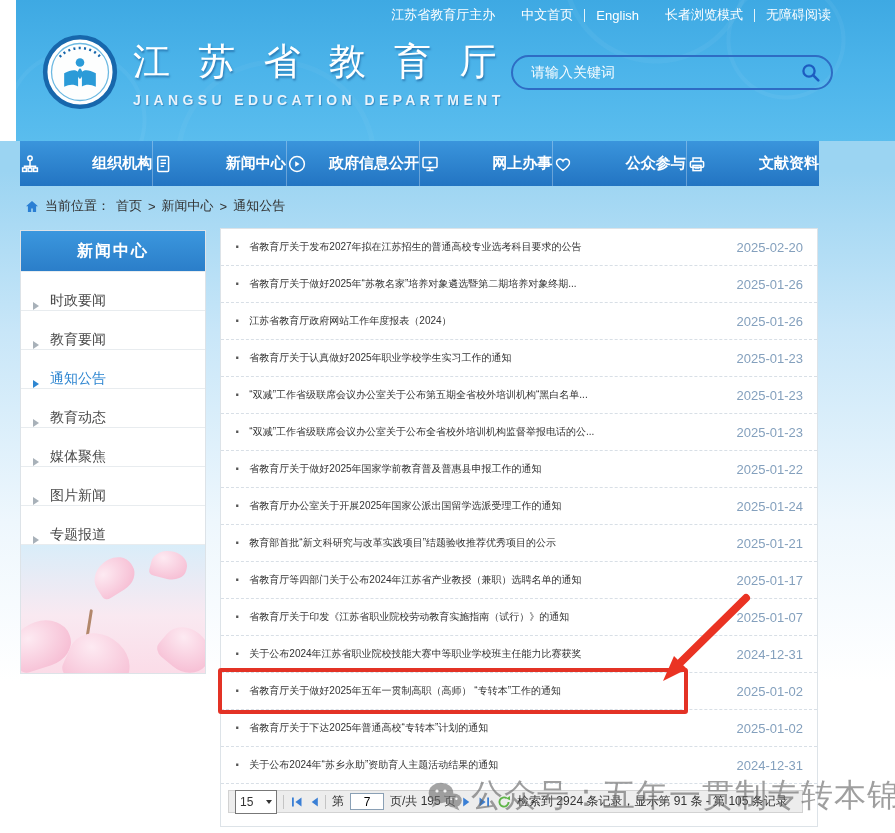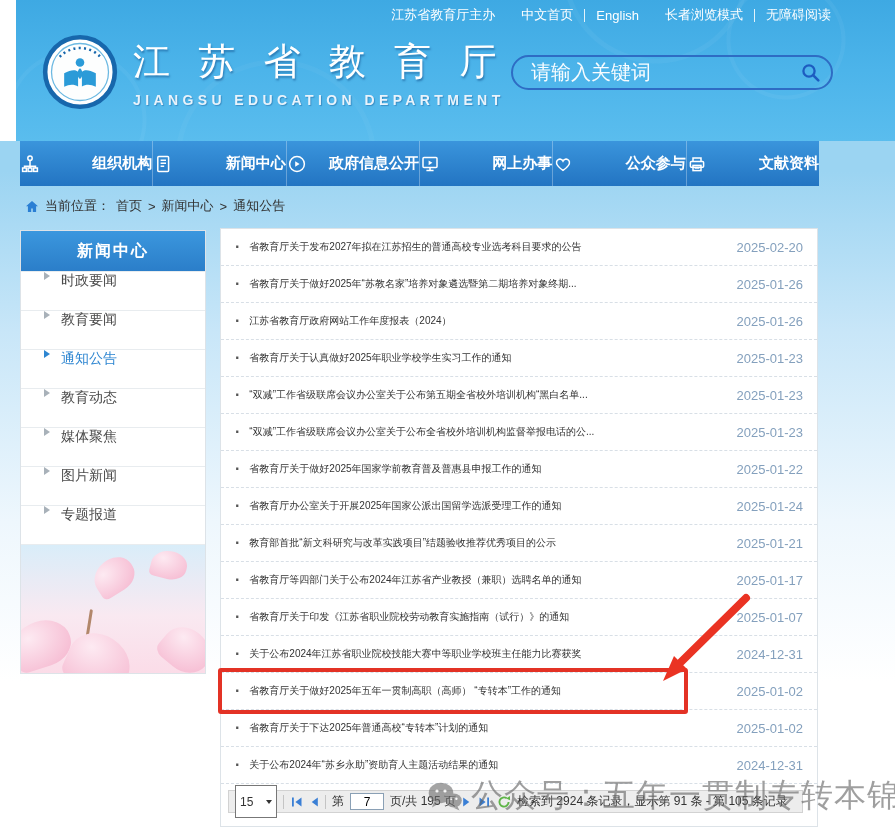--- a/index.html
+++ b/index.html
@@ -40,22 +40,22 @@
   }
   #titles .en{
     font-size:14px;font-weight:bold;color:#e9f3fb;letter-spacing:4.4px;margin-top:5px;
     text-shadow:1px 1px 1px rgba(18,80,140,.4);white-space:nowrap;
   }
   #search-box{
     position:absolute;top:55px;right:78px;width:292px;height:31px;z-index:2;
     border:2px solid #2e6cc4;border-radius:18px;display:flex;align-items:center;padding:0 10px 0 16px;
   }
   #search-box input{
-    flex:1;background:transparent;border:none;outline:none;color:#fff;font-size:20px;
-    font-family:Liberation Serif, serif;
+    flex:1;background:transparent;border:none;outline:none;color:#fff;font-size:14px;
+    font-family:Liberation Mono, monospace;
   }
   #search-box input::placeholder{color:rgba(255,255,255,.96);}
   #search-btn{cursor:pointer;display:flex;align-items:center;}
   
   #nav{
     position:absolute;left:20px;top:141px;width:799px;height:45px;display:flex;z-index:2;
     background:linear-gradient(180deg,#3a95dc 0%,#2374c2 100%);
   }
   .nav-item{
     flex:1;display:flex;align-items:center;justify-content:space-between;gap:9px;
@@ -75,21 +75,21 @@
   #sidebar{
     position:absolute;left:20px;top:230px;width:186px;z-index:2;
     background:#fff;border:1px solid #dde3e8;box-sizing:border-box;
   }
   #sb-header{
     height:40px;display:flex;align-items:center;justify-content:center;
     background:linear-gradient(180deg,#3b97de,#2b7ec9);
     color:#fff;font-size:16px;font-weight:bold;letter-spacing:2px;
   }
   .sb-item{
-    height:38px;display:flex;align-items:flex-start;padding-left:23px;gap:11px;
+    height:38px;display:flex;align-items:flex-end;padding-left:12px;gap:11px;
     font-size:14px;color:#4a4a4a;border-top:1px solid #e8ecef;cursor:pointer;background:#fff;
   }
   .sb-tri{
     width:0;height:0;border-left:6px solid #a8b1b9;
     border-top:4px solid transparent;border-bottom:4px solid transparent;
   }
   .sb-item.active{color:#2e86d1;}
   .sb-item.active .sb-tri{border-left-color:#2e86d1;}
   #sb-flower{
     height:128px;border-top:1px solid #e8ecef;position:relative;overflow:hidden;
@@ -116,21 +116,21 @@
     flex:1;font-size:10px;color:#333;white-space:nowrap;overflow:hidden;cursor:pointer;min-width:0;
   }
   .row .date{font-size:13px;color:#84a0bd;margin-left:12px;flex:0 0 auto;}
   
   #pagebar{
     position:absolute;left:228px;top:790px;width:575px;height:23px;z-index:3;
     background:#ededed;border:1px solid #d2d2d2;box-sizing:border-box;
     display:flex;align-items:center;gap:6px;padding:0 6px;font-size:12px;color:#333;white-space:nowrap;
   }
   #page-size-select{
-    background:#fff;border:1px solid #777;width:42px;height:33px;box-sizing:border-box;
+    background:#fff;border:1px solid #777;width:42px;height:24px;box-sizing:border-box;
     display:flex;align-items:center;justify-content:space-between;padding:0 4px;cursor:pointer;
   }
   .caret{width:0;height:0;border-top:4px solid #333;border-left:3.5px solid transparent;border-right:3.5px solid transparent;}
   .vr{width:1px;height:14px;background:#c4c4c4;}
   .pg-btn{cursor:pointer;display:flex;align-items:center;}
   #page-input{
     width:32px;height:15px;border:1px solid #8aa0b5;background:#fff;text-align:center;
     font-size:12px;font-family:"Liberation Sans",sans-serif;padding:0;
   }
   

